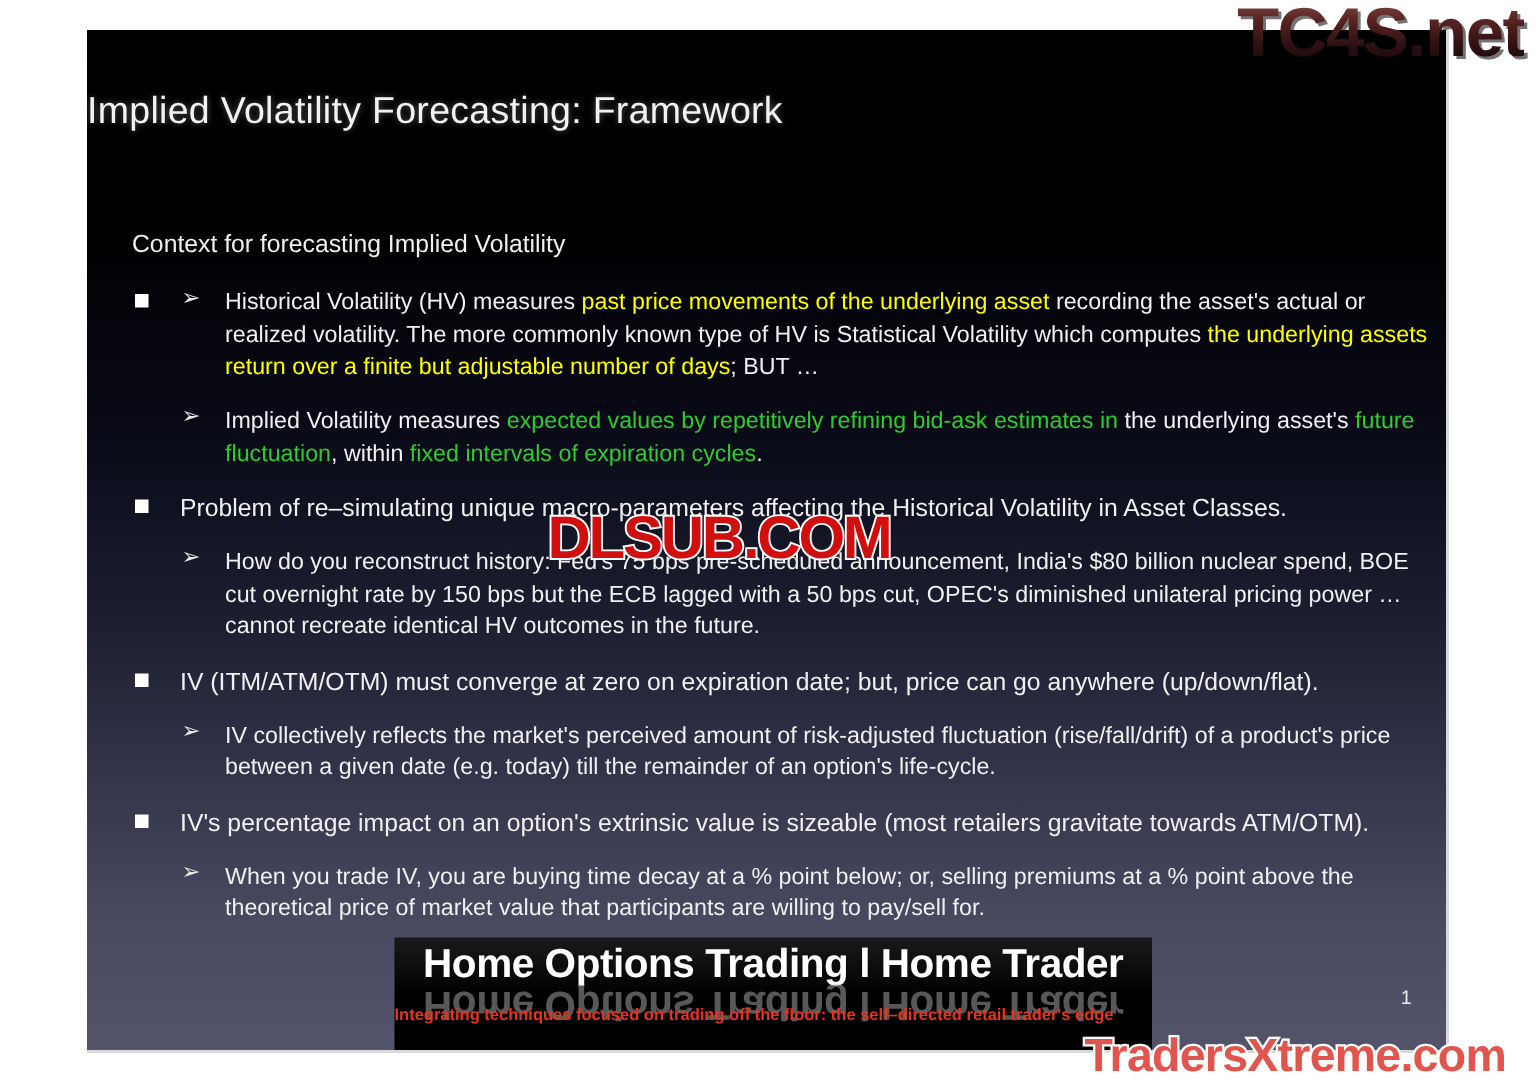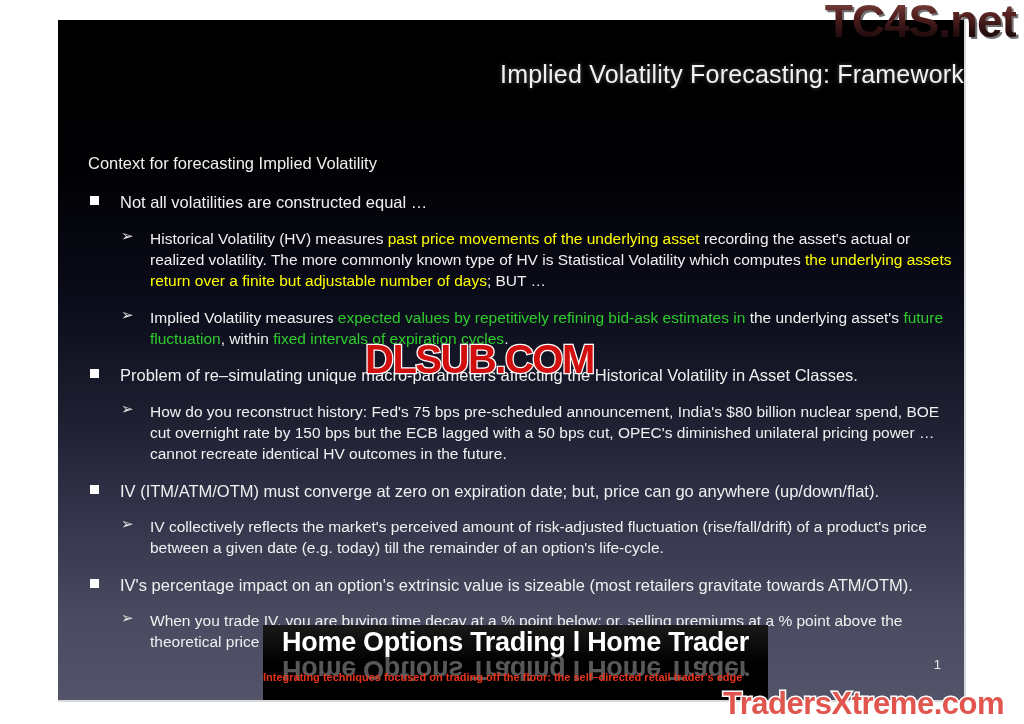--- a/index.html
+++ b/index.html
@@ -12,21 +12,21 @@
     background:linear-gradient(to bottom, #000000 0%, #010104 22%, #0a0b18 40%,
                #1d1e30 58%, #35364c 74%, #4a4b60 88%, #53546a 100%);
     border-right:2px solid #d9d9d9;
     border-bottom:2px solid #d9d9d9;
     overflow:hidden;
   }
 
   
   #title-bar{ position:absolute; left:0; top:0; width:100%; height:78px; }
   #slide-title{
-    position:absolute; width:100%; top:40px; text-align:right;
+    position:absolute; width:100%; top:40px; text-align:left;
     color:#f2f2f2; font-size:25px; letter-spacing:.2px;
     text-shadow:0 0 4px rgba(255,255,255,.35), 1px 1px 2px #000;
   }
 
   
   #body{ position:absolute; left:30px; top:92px; width:870px;margin-top:40px; }
 
   .line{ position:relative; color:#f0f0f0; }
 
   
@@ -115,21 +115,21 @@
 <body>
 
 <div id="slide">
 
   <div id="title-bar">
     <div id="slide-title">Implied Volatility Forecasting: Framework</div>
   </div>
 
   <div id="body">
       <div class="line lvl0"><span><span>Context for forecasting Implied Volatility</span></span></div>
-      <div class="line lvl1"><span class="mk"></span><span><span>Not all volatilities are constructed equal …</span></span></div>
+      <div class="line lvl1"><span class="mk"></span></div>
       <div class="line lvl2"><span class="mk">➢</span><span><span>Historical Volatility (HV) measures </span><span class="yel">past price movements of the underlying asset</span><span> recording the asset's actual or realized volatility. The more commonly known type of HV is Statistical Volatility which computes </span><span class="yel">the underlying assets return over a finite but adjustable number of days</span><span>; BUT …</span></span></div>
       <div class="line lvl2"><span class="mk">➢</span><span><span>Implied Volatility measures </span><span class="grn">expected values by repetitively refining bid-ask estimates in</span><span> the underlying asset's </span><span class="grn">future fluctuation</span><span>, within </span><span class="grn">fixed intervals of expiration cycles</span><span>.</span></span></div>
       <div class="line lvl1"><span class="mk"></span><span><span>Problem of re–simulating unique macro-parameters affecting the Historical Volatility in Asset Classes.</span></span></div>
       <div class="line lvl2"><span class="mk">➢</span><span><span>How do you reconstruct history: Fed's 75 bps pre-scheduled announcement, India's $80 billion nuclear spend, BOE cut overnight rate by 150 bps but the ECB lagged with a 50 bps cut, OPEC's diminished unilateral pricing power … cannot recreate identical HV outcomes in the future.</span></span></div>
       <div class="line lvl1"><span class="mk"></span><span><span>IV (ITM/ATM/OTM) must converge at zero on expiration date; but, price can go anywhere (up/down/flat).</span></span></div>
       <div class="line lvl2"><span class="mk">➢</span><span><span>IV collectively reflects the market's perceived amount of risk-adjusted fluctuation (rise/fall/drift) of a product's price between a given date (e.g. today) till the remainder of an option's life-cycle.</span></span></div>
       <div class="line lvl1"><span class="mk"></span><span><span>IV's percentage impact on an option's extrinsic value is sizeable (most retailers gravitate towards ATM/OTM).</span></span></div>
       <div class="line lvl2"><span class="mk">➢</span><span><span>When you trade IV, you are buying time decay at a % point below; or, selling premiums at a % point above the theoretical price of market value that participants are willing to pay/sell for.</span></span></div>
     </div>
 

